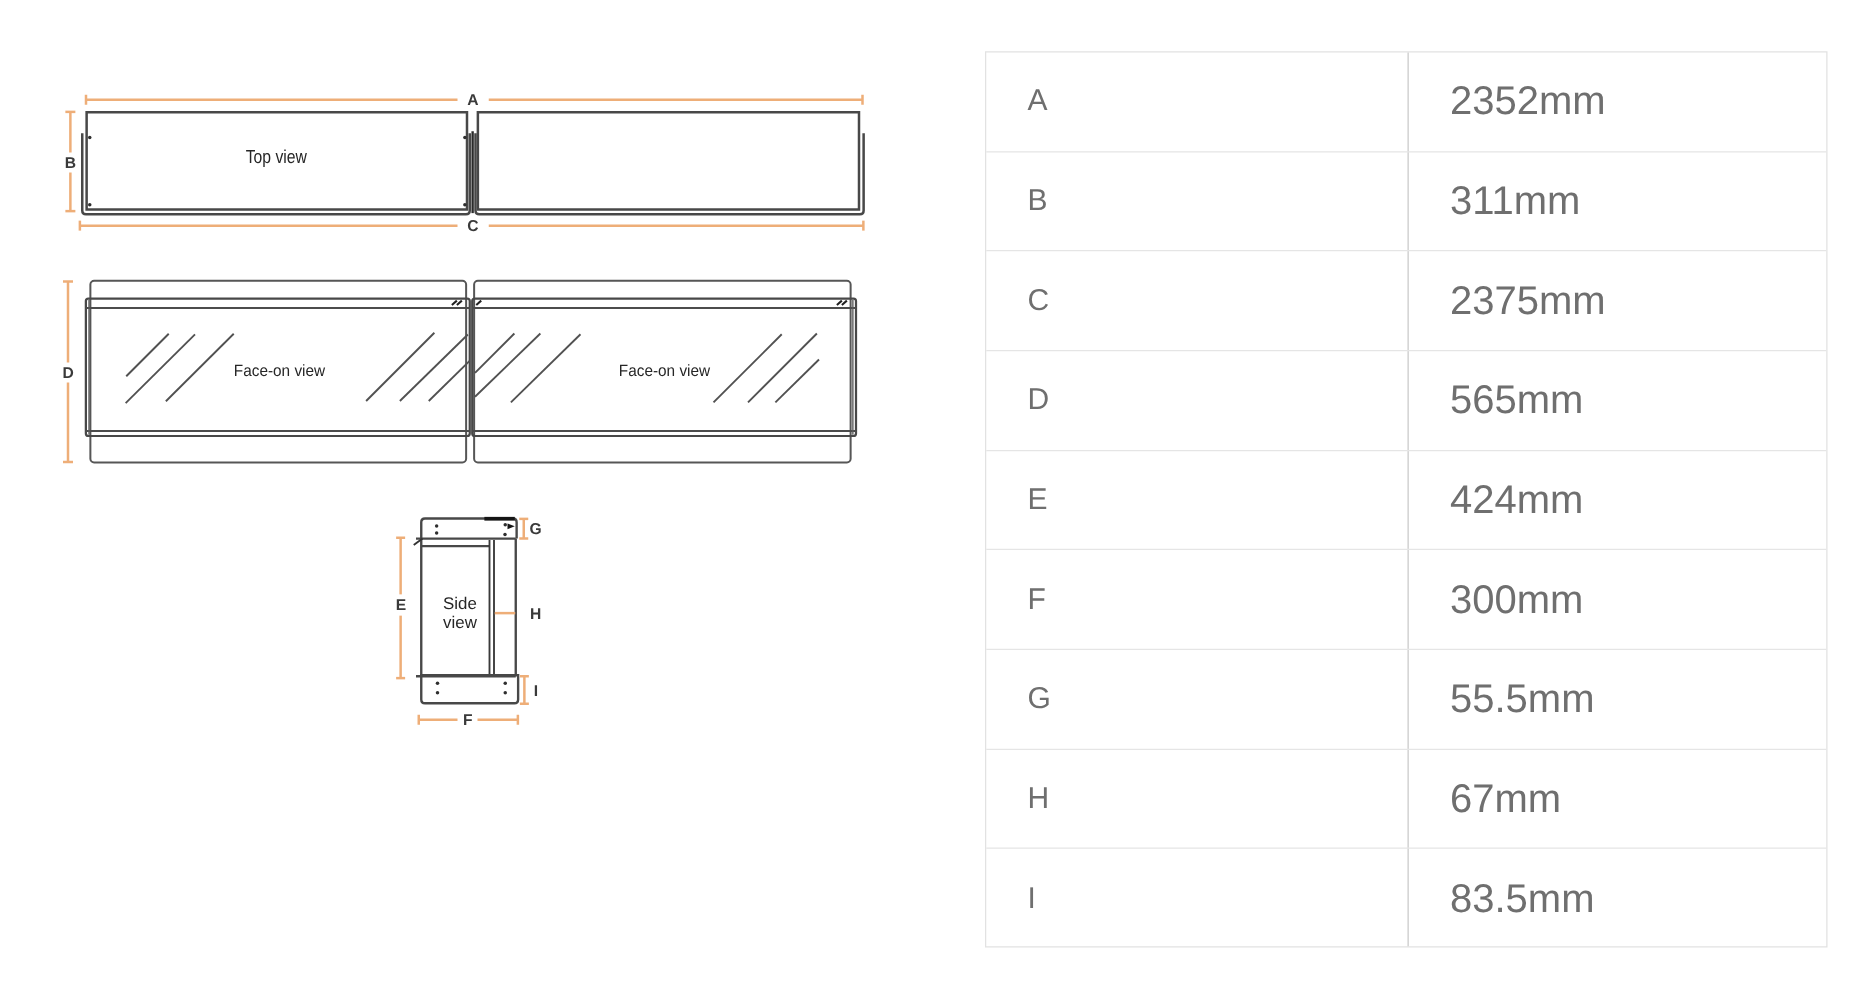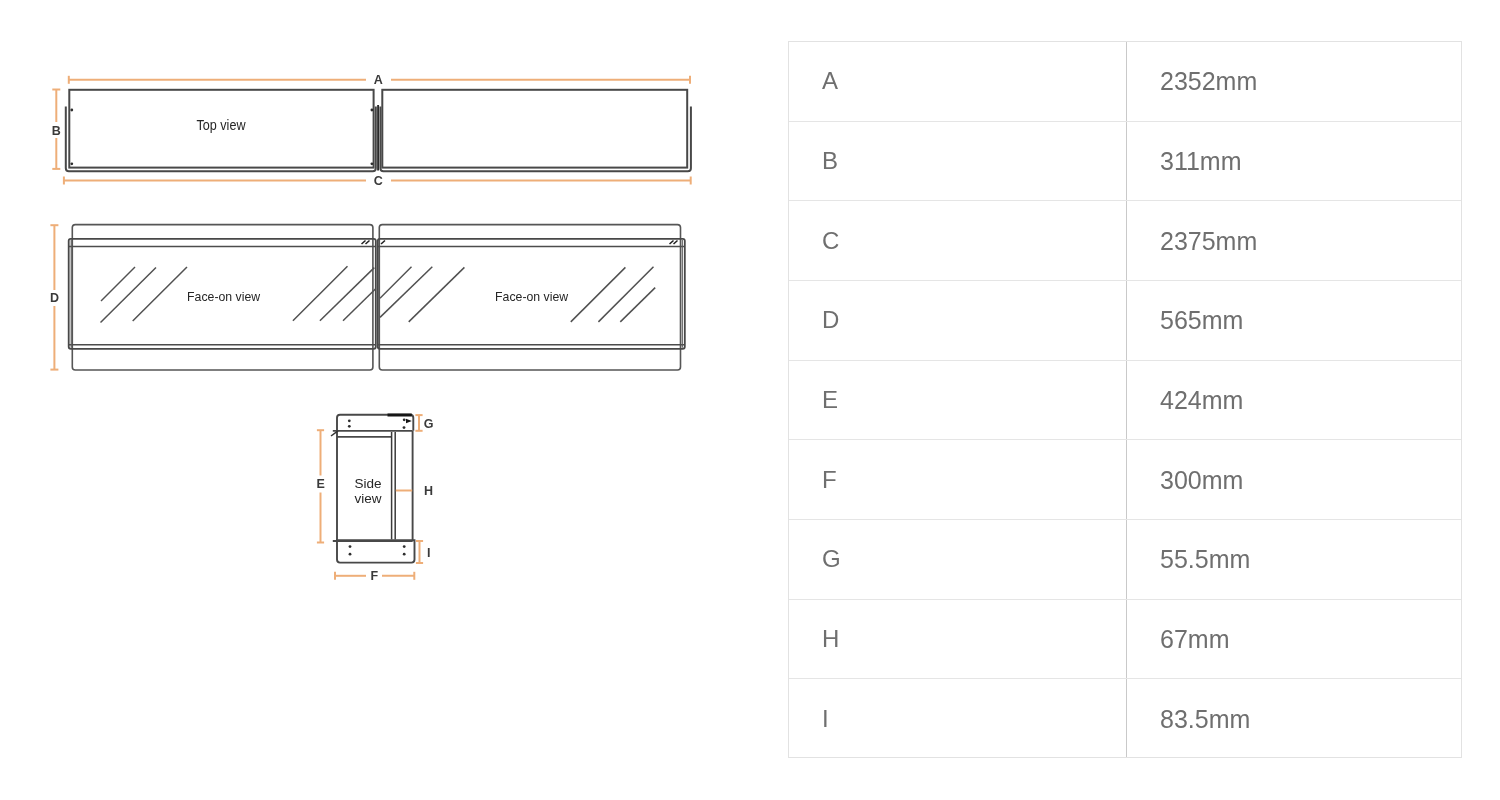--- a/index.html
+++ b/index.html
@@ -2,21 +2,21 @@
 <html><head>
 <meta charset="utf-8">
 <style>
   html,body{margin:0;padding:0;background:#ffffff;width:1500px;height:800px;overflow:hidden;}
   body{font-family:"Liberation Sans", sans-serif;position:relative;}
   .dimtable{position:absolute;left:788px;top:41px;width:674px;height:717px;border:1px solid #e2e2e2;box-sizing:border-box;}
   .row{position:relative;height:79.66px;border-bottom:1px solid #e5e5e5;box-sizing:border-box;}
   .row:last-child{border-bottom:none;}
   .cdiv{position:absolute;left:337px;top:0;width:1px;height:100%;background:#c9c9c9;}
   .lt{position:absolute;left:33px;top:50%;transform:translateY(-50%);font-size:24px;color:#6f6f6f;}
-  .vl{position:absolute;left:371px;top:50%;transform:translateY(-50%);font-size:25px;color:#6f6f6f;}
+  .vl{position:absolute;left:371px;top:50%;transform:translateY(-50%);font-size:32px;color:#6f6f6f;}
 </style>
 </head>
 <body>
 
 <svg width="760" height="800" viewBox="0 0 760 800" style="position:absolute;left:0;top:0;filter:blur(0.35px);" fill="none">
 
   <g stroke="#eeae78" stroke-width="2">
     <line x1="68.8" y1="79.8" x2="366" y2="79.8"></line>
     <line x1="391" y1="79.8" x2="690" y2="79.8"></line>
     <line x1="68.8" y1="75.8" x2="68.8" y2="83.8"></line>

